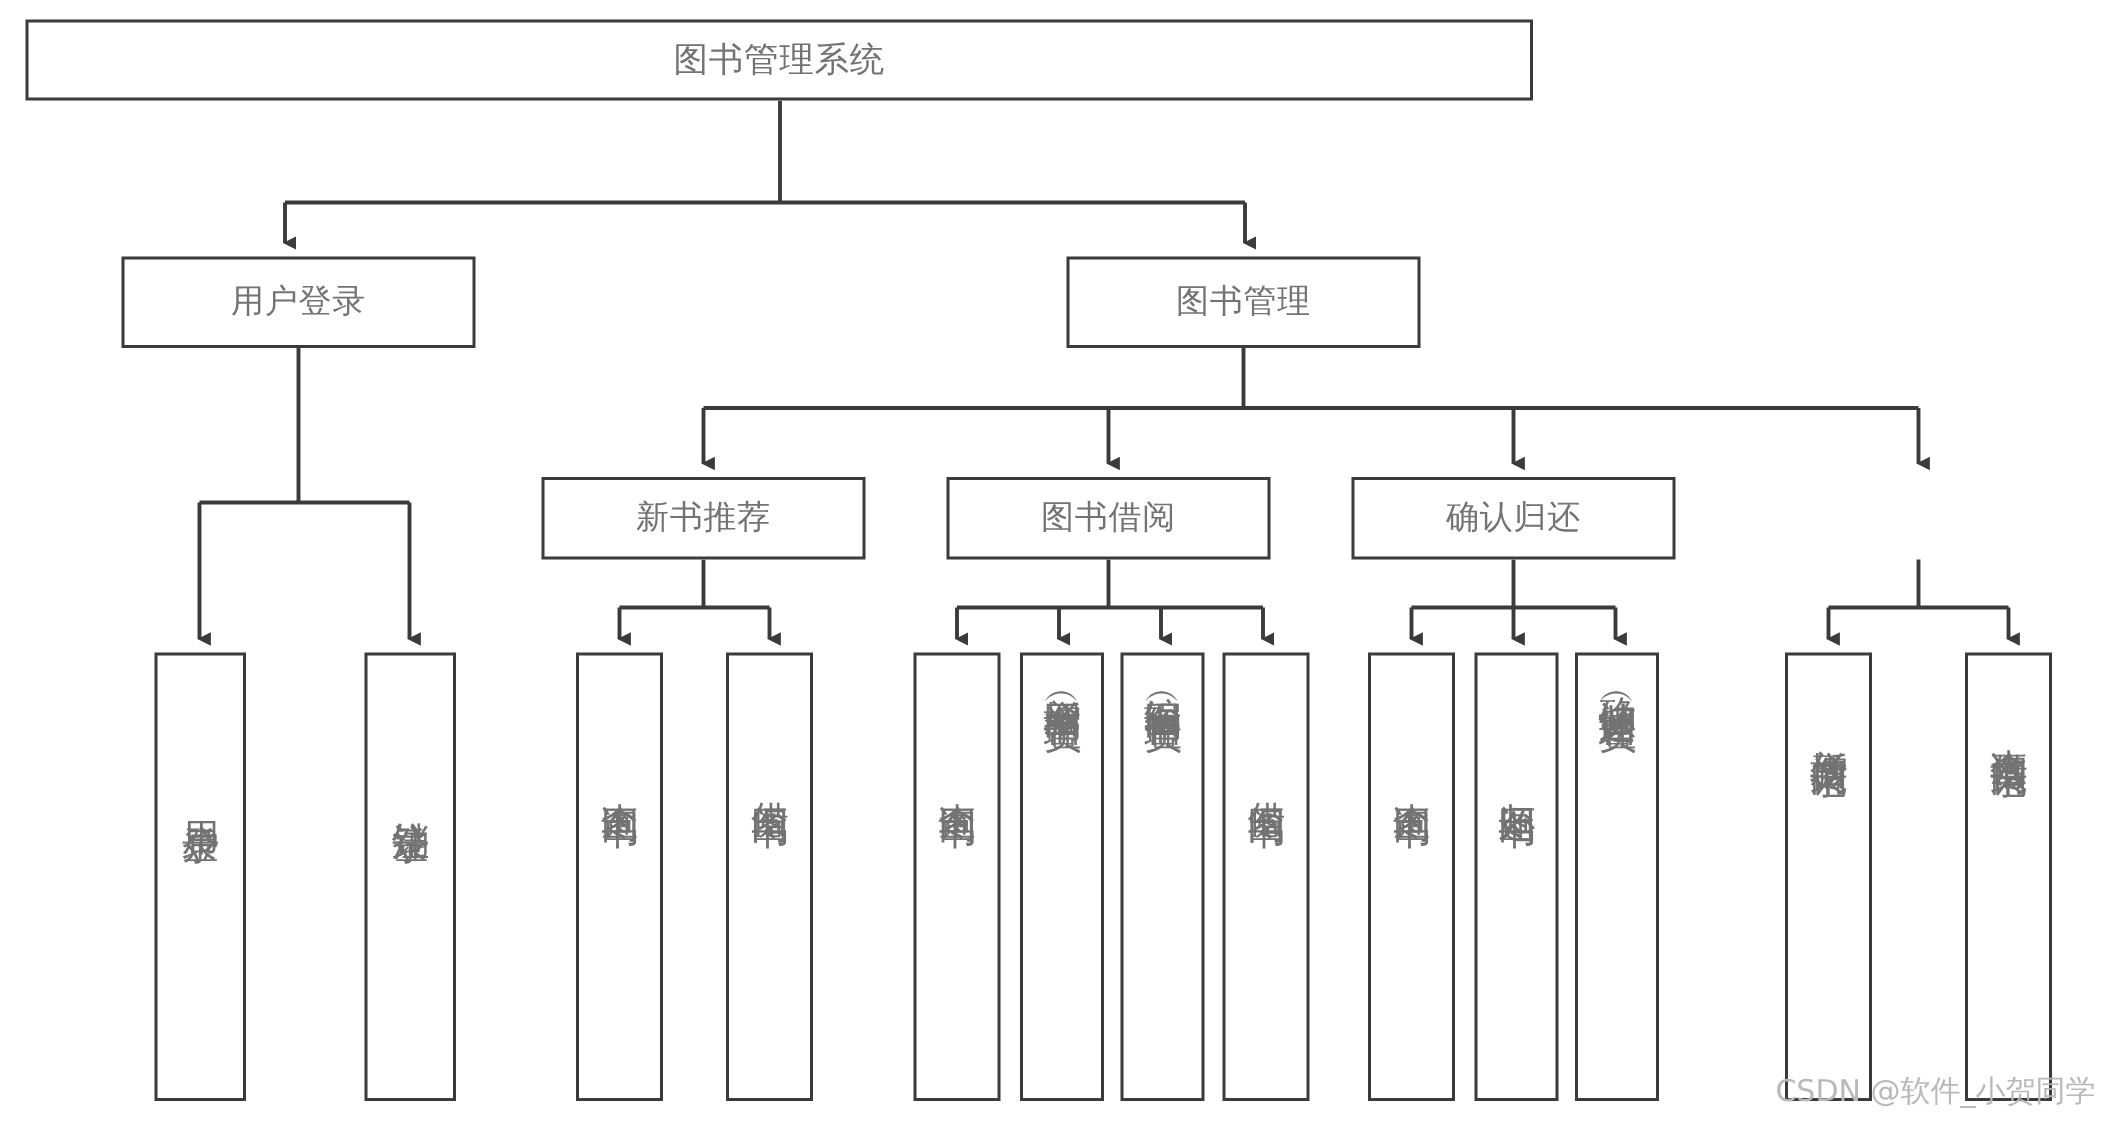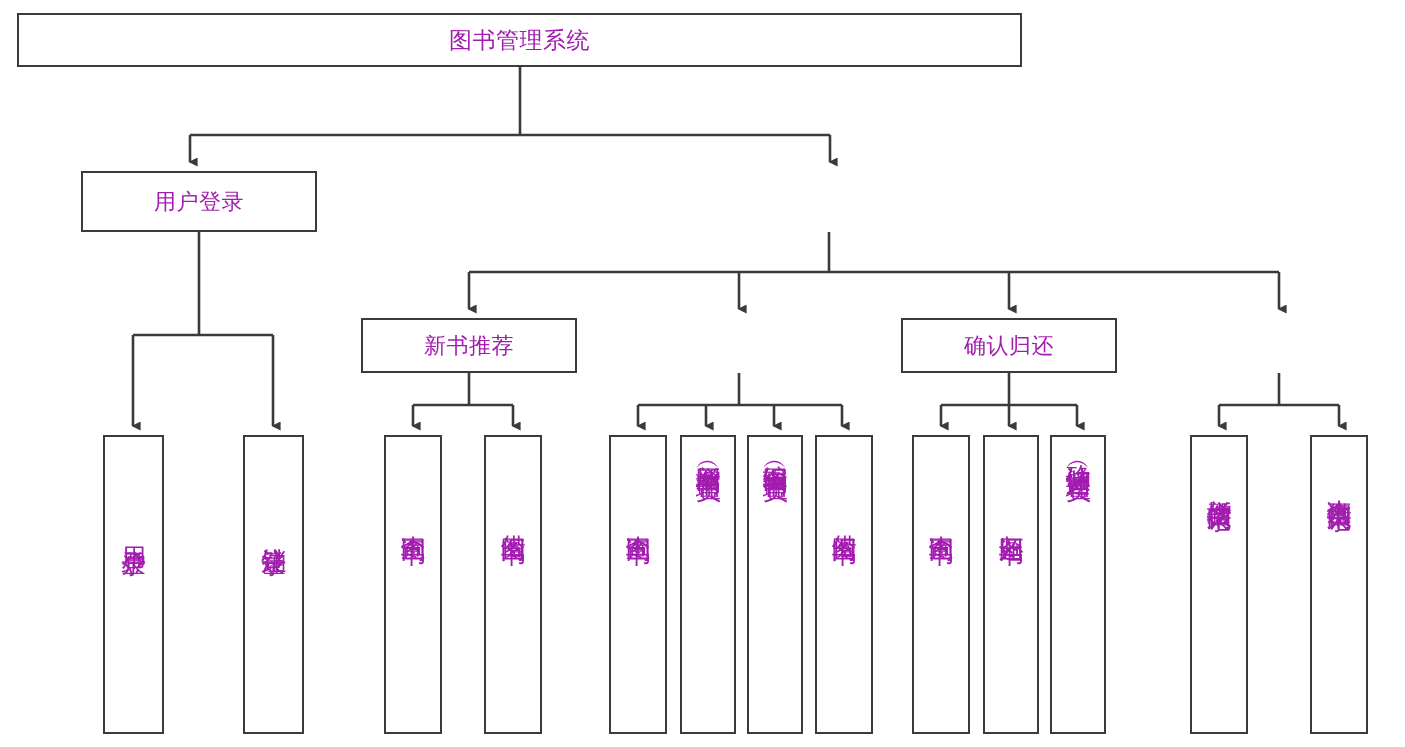--- a/index.html
+++ b/index.html
@@ -26,21 +26,21 @@
     pointer-events: none;
   }
   .node {
     position: absolute;
     box-sizing: border-box;
     background: #ffffff;
     border: 2px solid #3b3b3b;
     display: flex;
     align-items: center;
     justify-content: center;
-    color: #a21caf;
+    color: #737373;
     z-index: 2;
   }
   .node .label {
     display: block;
     text-align: center;
     line-height: 1.14;
     white-space: nowrap;
   }
   
   .node.horiz .label {
@@ -128,24 +128,30 @@
     </g>
   </svg>
 
   <div class="node horiz root" style="left:17px; top:13px; width:1005px; height:54px;">
     <span class="label">图书管理系统</span>
   </div>
 
   <div class="node horiz" style="left:81px; top:171px; width:236px; height:61px;">
     <span class="label">用户登录</span>
   </div>
+  <div class="node horiz" style="left:711px; top:171px; width:236px; height:61px;">
+    <span class="label">图书管理</span>
+  </div>
 
   <div class="node horiz" style="left:361px; top:318px; width:216px; height:55px;align-items:center;">
     <span class="label">新书推荐</span>
   </div>
+  <div class="node horiz" style="left:631px; top:318px; width:216px; height:55px;">
+    <span class="label">图书借阅</span>
+  </div>
   <div class="node horiz" style="left:901px; top:318px; width:216px; height:55px;">
     <span class="label">确认归还</span>
   </div>
 
   <div class="node vert" style="left:103px; top:435px; width:61px; height:299px; padding-top:90px;">
     <span class="label">用户登录</span>
   </div>
   <div class="node vert" style="left:243px; top:435px; width:61px; height:299px; padding-top:90px;">
     <span class="label">注销登录</span>
   </div>
@@ -180,14 +186,15 @@
     <span class="label">确认归还（管理员）</span>
   </div>
 
   <div class="node vert" style="left:1190px; top:435px; width:58px; height:299px; padding-top:42px;">
     <span class="label">新增借阅记录</span>
   </div>
   <div class="node vert" style="left:1310px; top:435px; width:58px; height:299px; padding-top:42px;">
     <span class="label">查询借阅记录</span>
   </div>
 
+  <div class="watermark">CSDN @软件_小贺同学</div>
 
 </div>
 
 </body></html>

